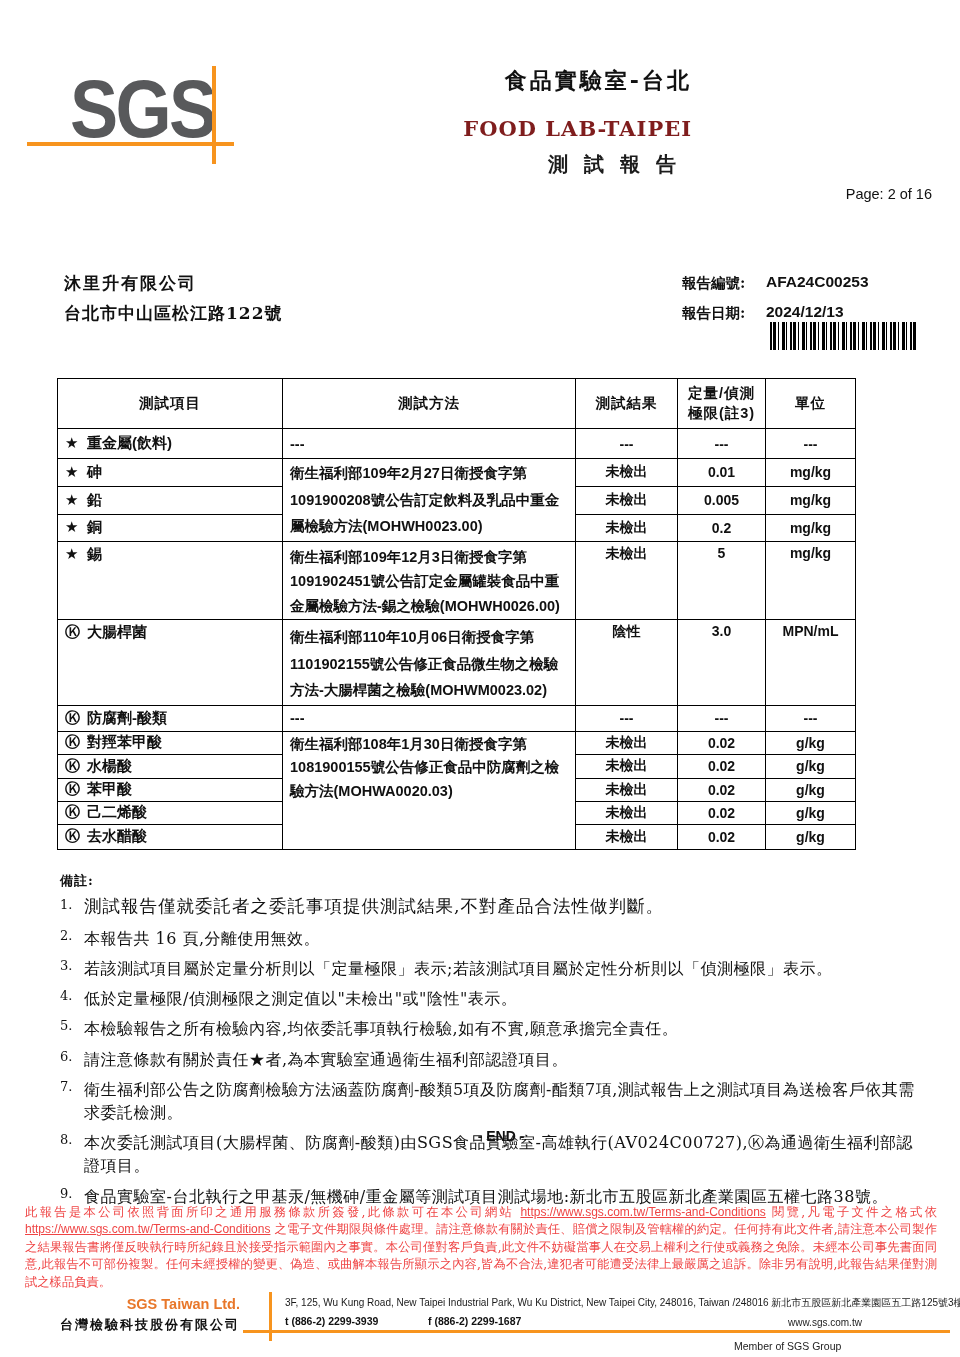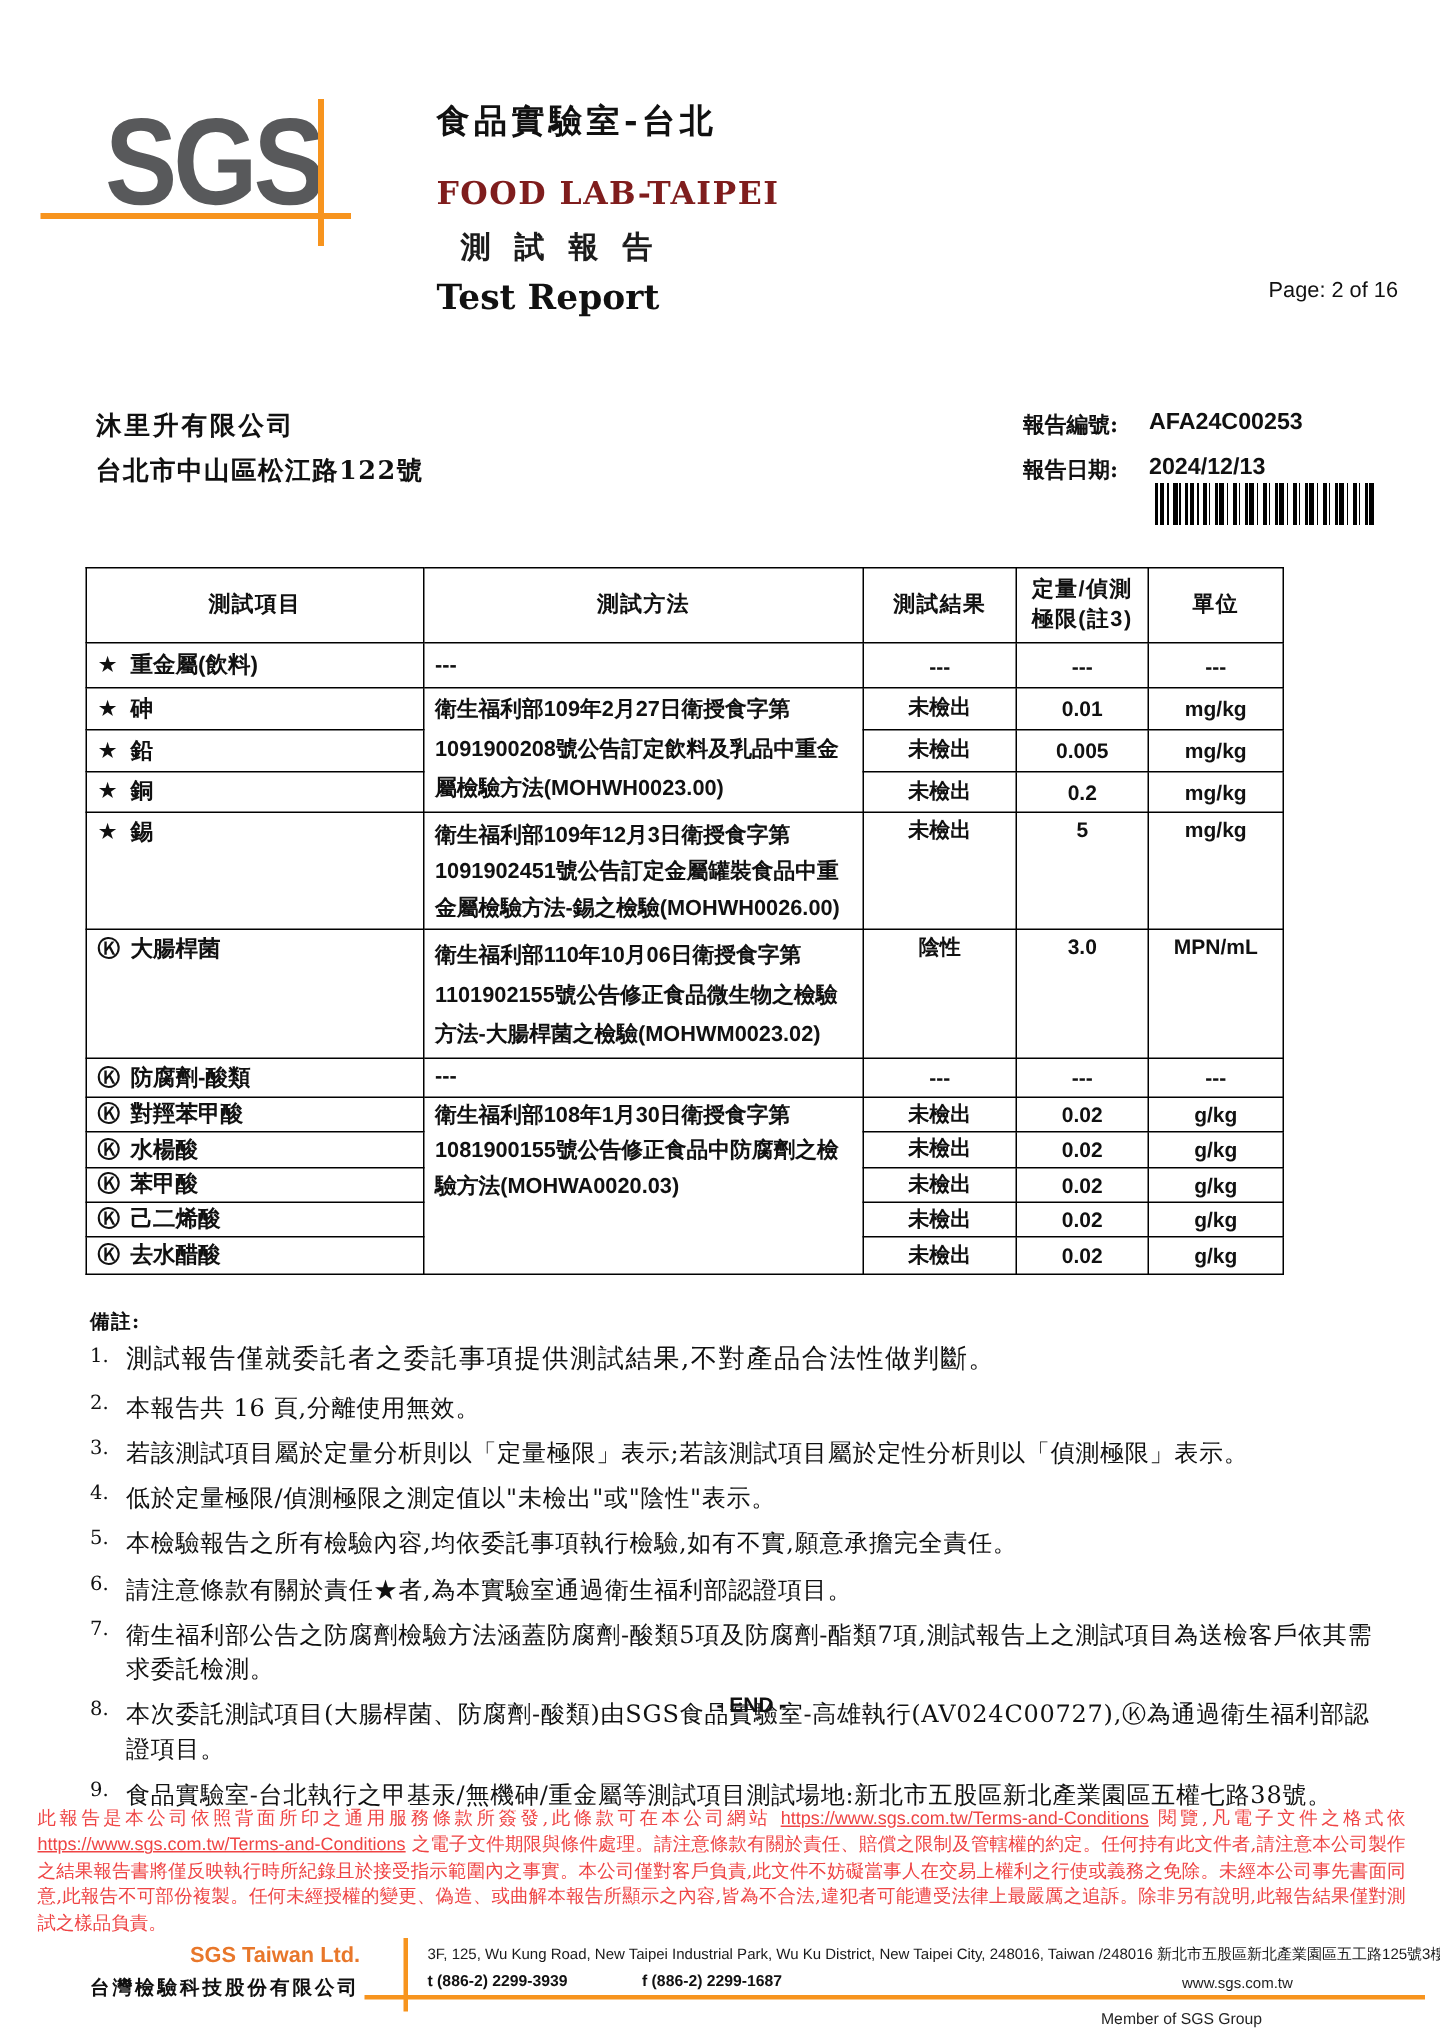--- a/index.html
+++ b/index.html
@@ -13,21 +13,21 @@
   
   .sgs-logo {
     position:absolute; left:70px; top:62px;
     font:bold 82px "Liberation Sans","DejaVu Sans",sans-serif;
     color:#58595B; letter-spacing:-3px;
     transform:scaleX(0.88) scaleY(1.0); transform-origin:0 0;
   }
   .logo-vline { position:absolute; left:212px; top:66px;  width:3.5px; height:98px; background:#F7941E; }
   .logo-hline { position:absolute; left:27px;  top:142px; width:207px; height:3.5px; background:#F7941E; }
 
-  .title-block { position:absolute; left:291px; top:66px; width:380px; text-align:left; }
+  .title-block { position:absolute; left:312px; top:66px; width:380px; text-align:right; }
   .title-zh  { font-family:"DejaVu Serif",serif; font-weight:bold; font-size:22px; letter-spacing:3px; }
   .title-en  { font-family:"DejaVu Serif",serif; font-weight:bold; font-size:21px; letter-spacing:1px; margin-top:20px; color:#7f1d1d; }
   .title-rep-zh { font-family:"DejaVu Serif",serif; font-weight:bold; font-size:20px; letter-spacing:16px; margin-top:10px; text-indent:16px; color:#1c1c1c; }
   .title-rep-en { font-family:"DejaVu Serif",serif; font-weight:bold; font-size:23px; margin-top:7px; }
 
   .page-label { position:absolute; right:28px; top:186px; font-size:14.5px; }
 
   
   .client-name { position:absolute; left:64px; top:272px; font-family:"DejaVu Serif",serif; font-weight:bold; font-size:17px; letter-spacing:2px; }
   .client-addr { position:absolute; left:64px; top:302px; font-family:"DejaVu Serif",serif; font-weight:bold; font-size:17px; letter-spacing:1px; }
@@ -95,21 +95,20 @@
 <body>
 
 <div class="sgs-logo">SGS</div>
 <div class="logo-vline"></div>
 <div class="logo-hline"></div>
 
 <div class="title-block">
   <div class="title-zh">食品實驗室-台北</div>
   <div class="title-en">FOOD LAB-TAIPEI</div>
   <div class="title-rep-zh">測試報告</div>
-  <div class="title-rep-en">Test Report</div>
 </div>
 
 <div class="page-label">Page: 2 of 16</div>
 
 <div class="client-name">沐里升有限公司</div>
 <div class="client-addr">台北市中山區松江路122號</div>
 
 <div class="meta-label m-no-l">報告編號:</div>
 <div class="meta-value m-no-v">AFA24C00253</div>
 <div class="meta-label m-dt-l">報告日期:</div>

